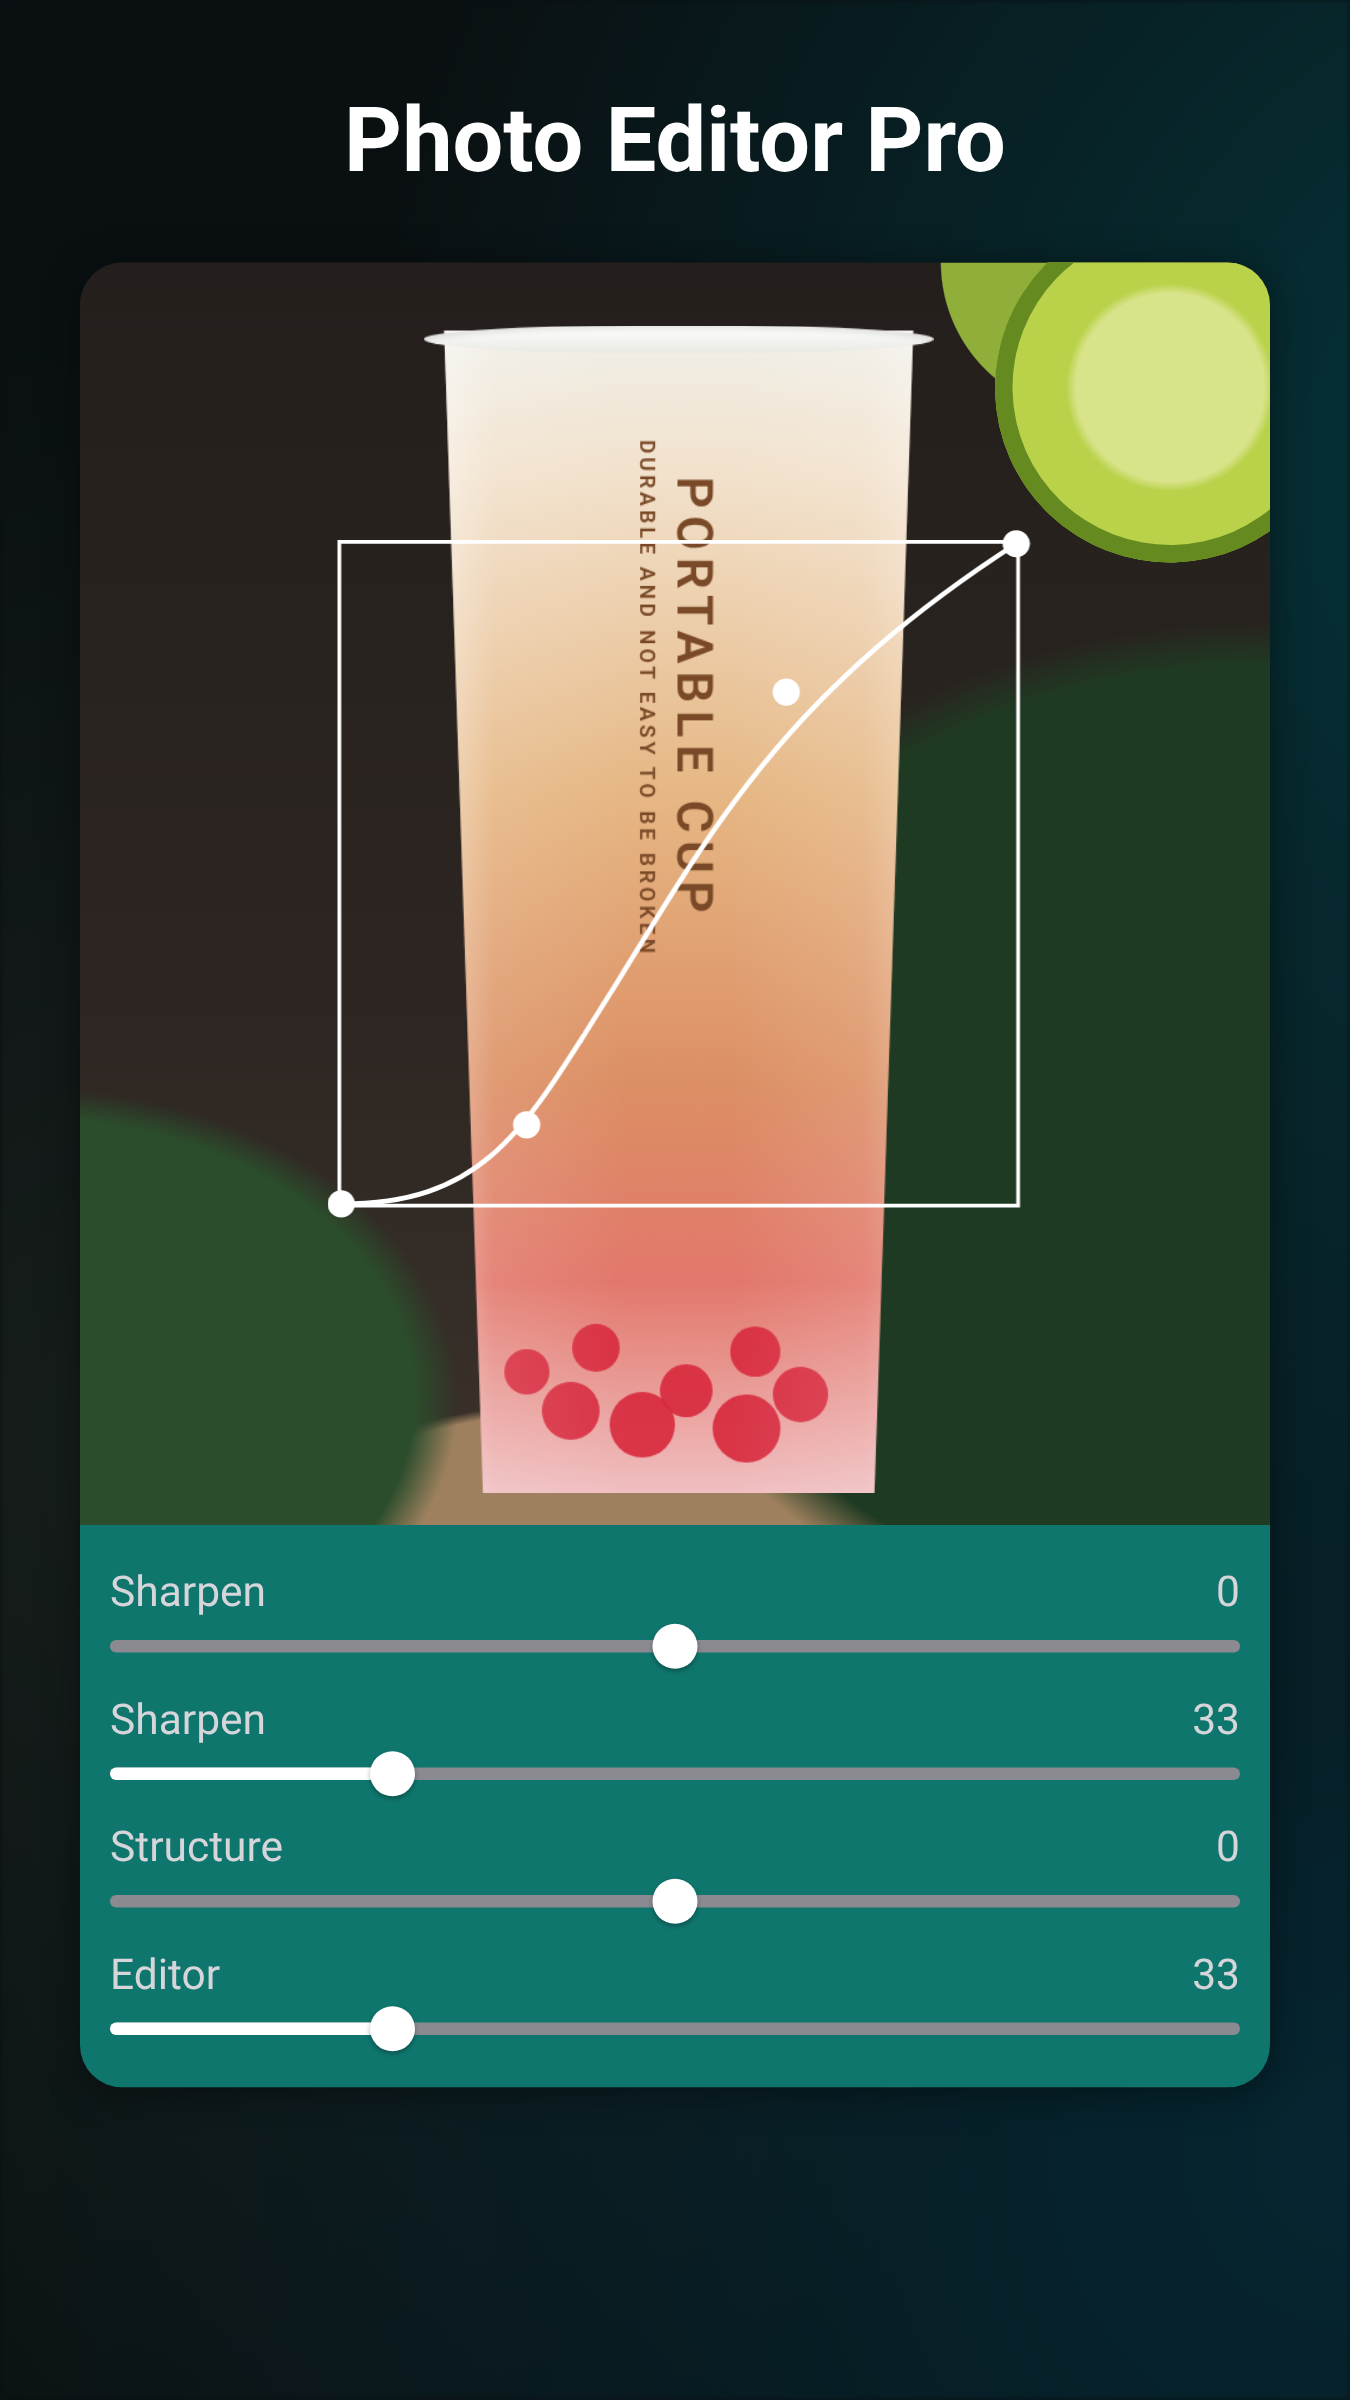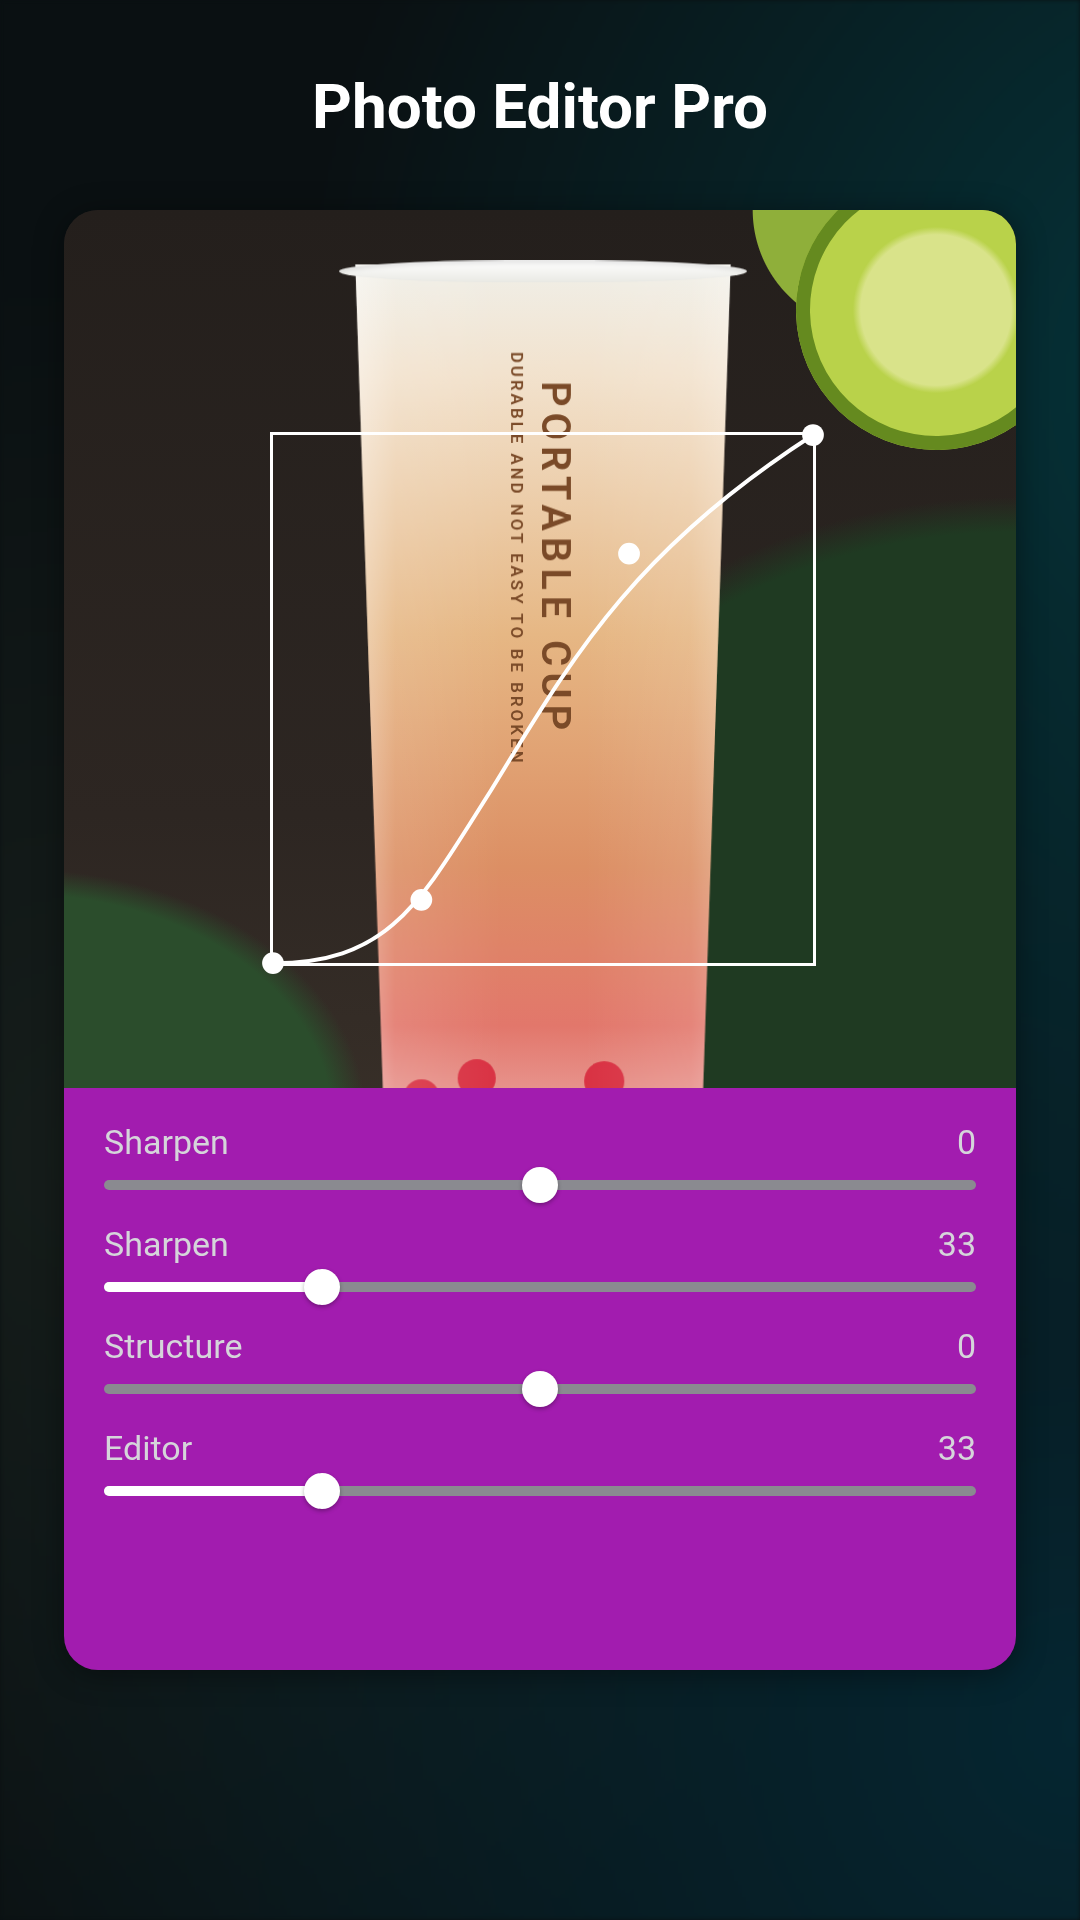--- a/index.html
+++ b/index.html
@@ -20,21 +20,21 @@
         radial-gradient(circle at 10% 60%, rgba(40,50,40,.4), transparent 60%),
         #0a1012;
       filter:blur(2px);
     }
     .app-title {
       position:absolute;
       top:70px; left:0; right:0;
       text-align:center;
       color:#ffffff;
       font-weight:700;
-      font-size:62px;
+      font-size:72px;
       letter-spacing:0px;
     }
     .card {
       position:absolute;
       top:210px; left:64px;
       width:952px; height:1460px;
       border-radius:34px;
       overflow:hidden;
       background:#1a1a1a;
       box-shadow:0 4px 30px rgba(0,0,0,.4);
@@ -118,23 +118,23 @@
       top:222px; left:206px;
       width:546px; height:534px;
       border:3px solid #ffffff;
     }
     .curve-box svg{position:absolute;inset:0;overflow:visible;}
     .curve-dot{fill:#fff;}
 
     
     .panel{
       position:absolute; left:0; right:0; bottom:0;
-      height:582px;
-      background:#a21caf;
-      padding:34px 40px 0;
+      height:450px;
+      background:#0f766e;
+      padding:34px 24px 0;
     }
     .slider-row{margin-bottom:34px;}
     .slider-head{
       display:flex; justify-content:space-between;
       color:#d5d5da; font-size:34px; font-weight:400;
       margin-bottom:18px;
     }
     .slider-head .val{color:#d5d5da;}
     .track{
       position:relative;

